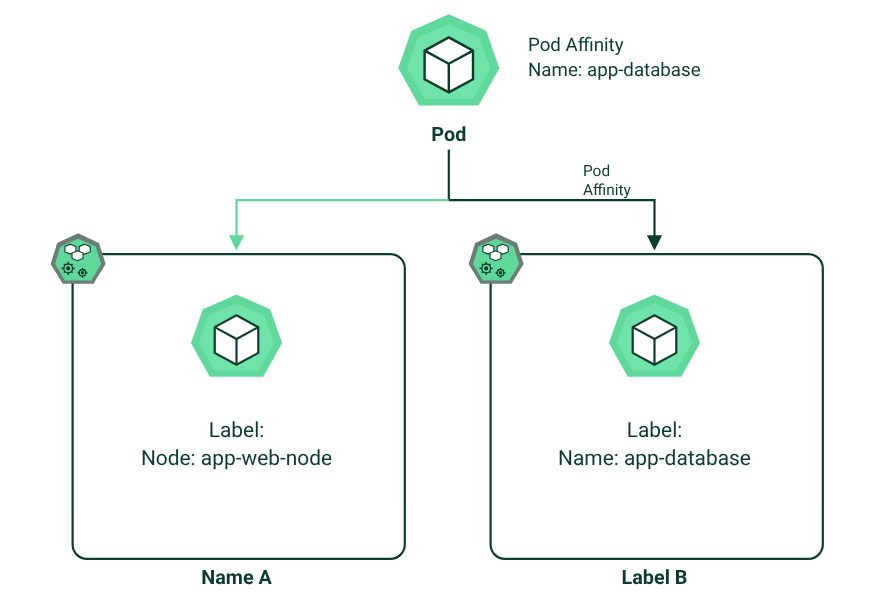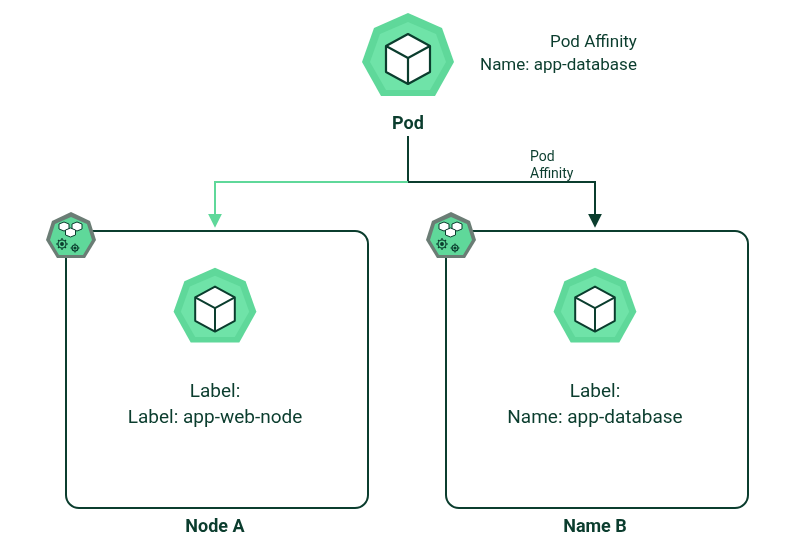--- a/index.html
+++ b/index.html
@@ -1,20 +1,20 @@
 <!DOCTYPE html>
 <html><head>
 <meta charset="utf-8">
 <style>
   html,body{margin:0;padding:0;width:800px;height:556px;background:#fff;font-family:-apple-system,BlinkMacSystemFont,"Segoe UI",Roboto,Arial,sans-serif;color:#0b3d2e;}
   .canvas{position:relative;width:800px;height:556px;}
   
   .hex{position:absolute;}
   .pod-label{position:absolute;font-weight:700;font-size:18px;text-align:center;}
-  .affinity{position:absolute;font-size:17px;line-height:1.35;text-align:right;}
+  .affinity{position:absolute;font-size:17px;line-height:1.35;}
   .sched{position:absolute;font-size:14px;line-height:1.2;}
   .node-box{position:absolute;width:300px;height:275px;border:2px solid #0b3d2e;border-radius:14px;}
   .node-title{position:absolute;font-weight:700;font-size:18px;text-align:center;width:300px;}
   .node-inner-label{position:absolute;width:300px;text-align:center;font-size:19px;line-height:1.35;}
   svg{position:absolute;overflow:visible;}
 </style>
 </head>
 <body>
 
 <div class="canvas">
@@ -101,24 +101,24 @@
     <polygon points="50,12 78,24 88,52 72,80 28,80 12,52 22,24" fill="#6fe3a8"></polygon>
     <g stroke="#0b3d2e" stroke-width="2.2" fill="#ffffff" stroke-linejoin="round">
       <polygon points="50,24 72,36 72,62 50,74 28,62 28,36"></polygon>
       <polyline points="28,36 50,48 72,36" fill="none"></polyline>
       <line x1="50" y1="48" x2="50" y2="74"></line>
     </g>
   </svg>
 
   <div class="node-inner-label" style="left:65px;top:378px;">
     <div>Label:</div>
-    <div>Label: app-web-node</div>
+    <div>Node: app-web-node</div>
   </div>
 
-  <div class="node-title" style="left:65px;top:515px;">Node A</div>
+  <div class="node-title" style="left:65px;top:515px;">Name A</div>
 
   <div class="node-box" style="left:445px;top:230px;"></div>
   <svg style="left:424px;top:210px;" width="54" height="54" viewBox="0 0 54 54">
     <polygon points="27,2 46,11 52,30 41,48 13,48 2,30 8,11" fill="#6b7d75"></polygon>
     <polygon points="27,7 43,14 48,30 39,45 15,45 6,30 11,14" fill="#5fd89a"></polygon>
     <g stroke="#0b3d2e" stroke-width="1" fill="#fff">
       <polygon points="20,12 25,14 25,19 20,21 15,19 15,14"></polygon>
       <polygon points="33,12 38,14 38,19 33,21 28,19 28,14"></polygon>
       <polygon points="26.5,18 31.5,20 31.5,25 26.5,27 21.5,25 21.5,20"></polygon>
     </g>
@@ -154,15 +154,15 @@
       <polyline points="28,36 50,48 72,36" fill="none"></polyline>
       <line x1="50" y1="48" x2="50" y2="74"></line>
     </g>
   </svg>
 
   <div class="node-inner-label" style="left:445px;top:378px;">
     <div>Label:</div>
     <div>Name: app-database</div>
   </div>
 
-  <div class="node-title" style="left:445px;top:515px;">Name B</div>
+  <div class="node-title" style="left:445px;top:515px;">Label B</div>
 
 </div>
 
 </body></html>

